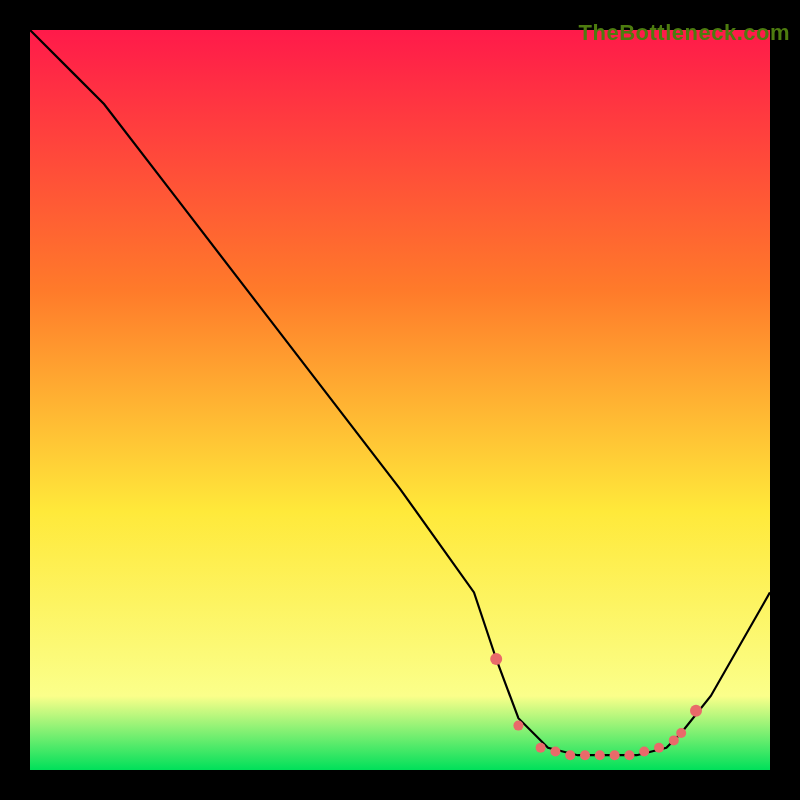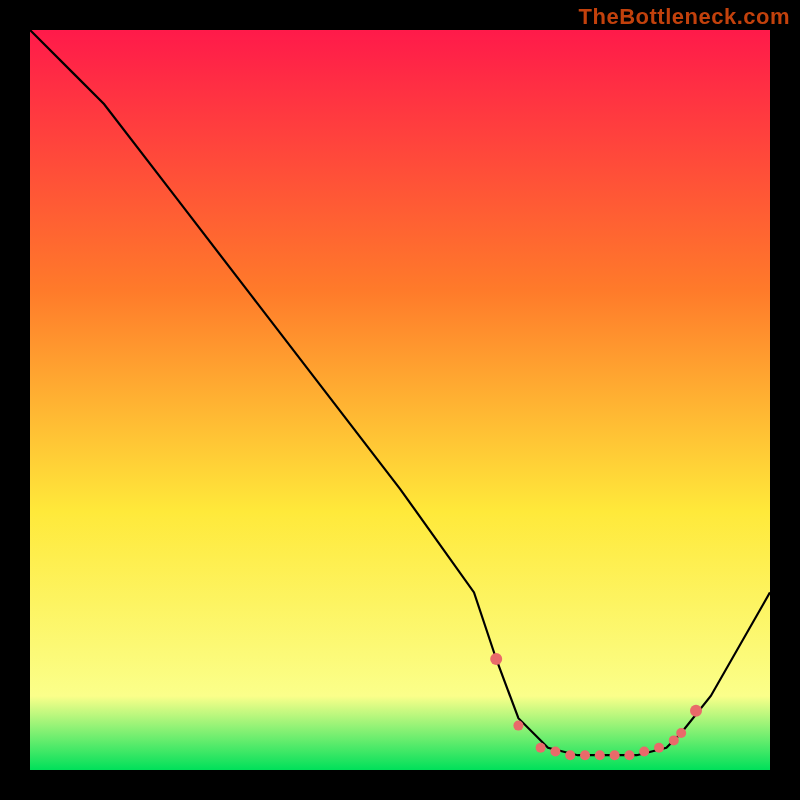--- a/index.html
+++ b/index.html
@@ -12,23 +12,23 @@
     overflow: hidden;
   }
   .frame {
     position: relative;
     width: 800px;
     height: 800px;
     background: #000;
   }
   .watermark {
     position: absolute;
-    top: 4px;
+    top: 20px;
     right: 10px;
-    color: #c2410c;
+    color: #4d7c0f;
     font-size: 22px;
     font-weight: bold;
     letter-spacing: 0.5px;
     z-index: 10;
   }
   .plot-outer {
     position: absolute;
     left: 30px;
     top: 30px;
     width: 740px;

